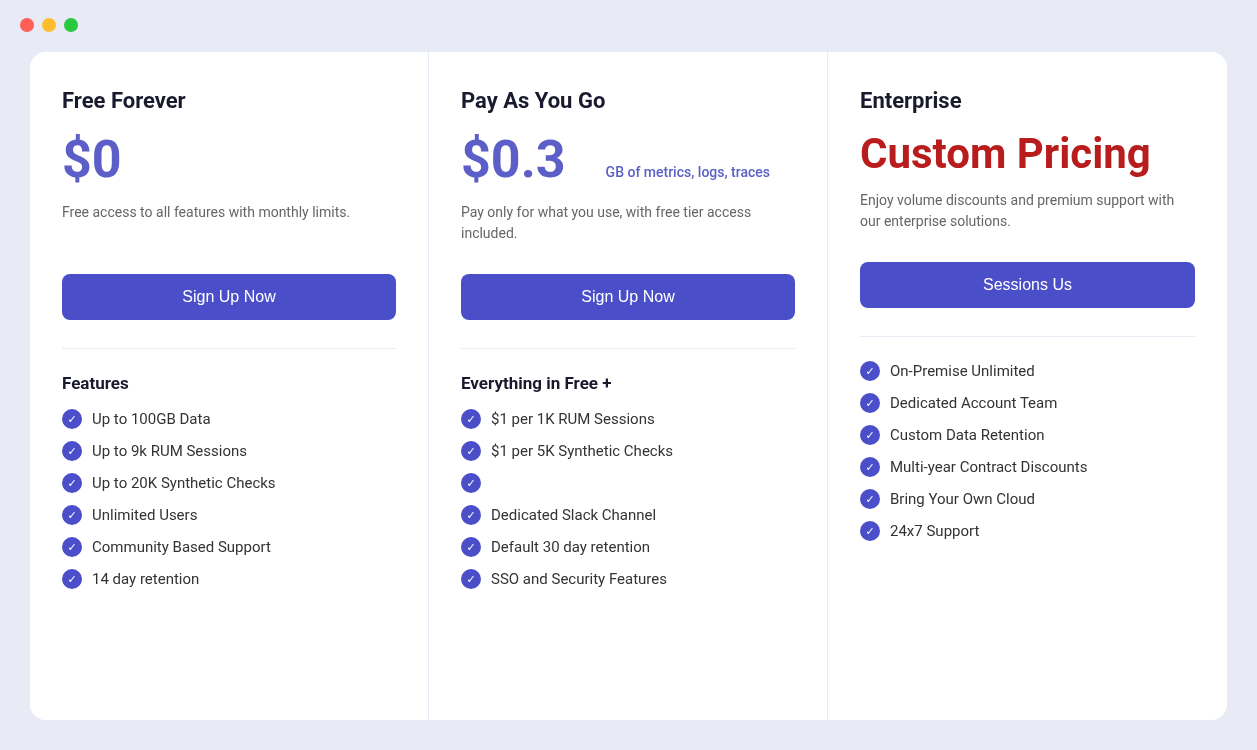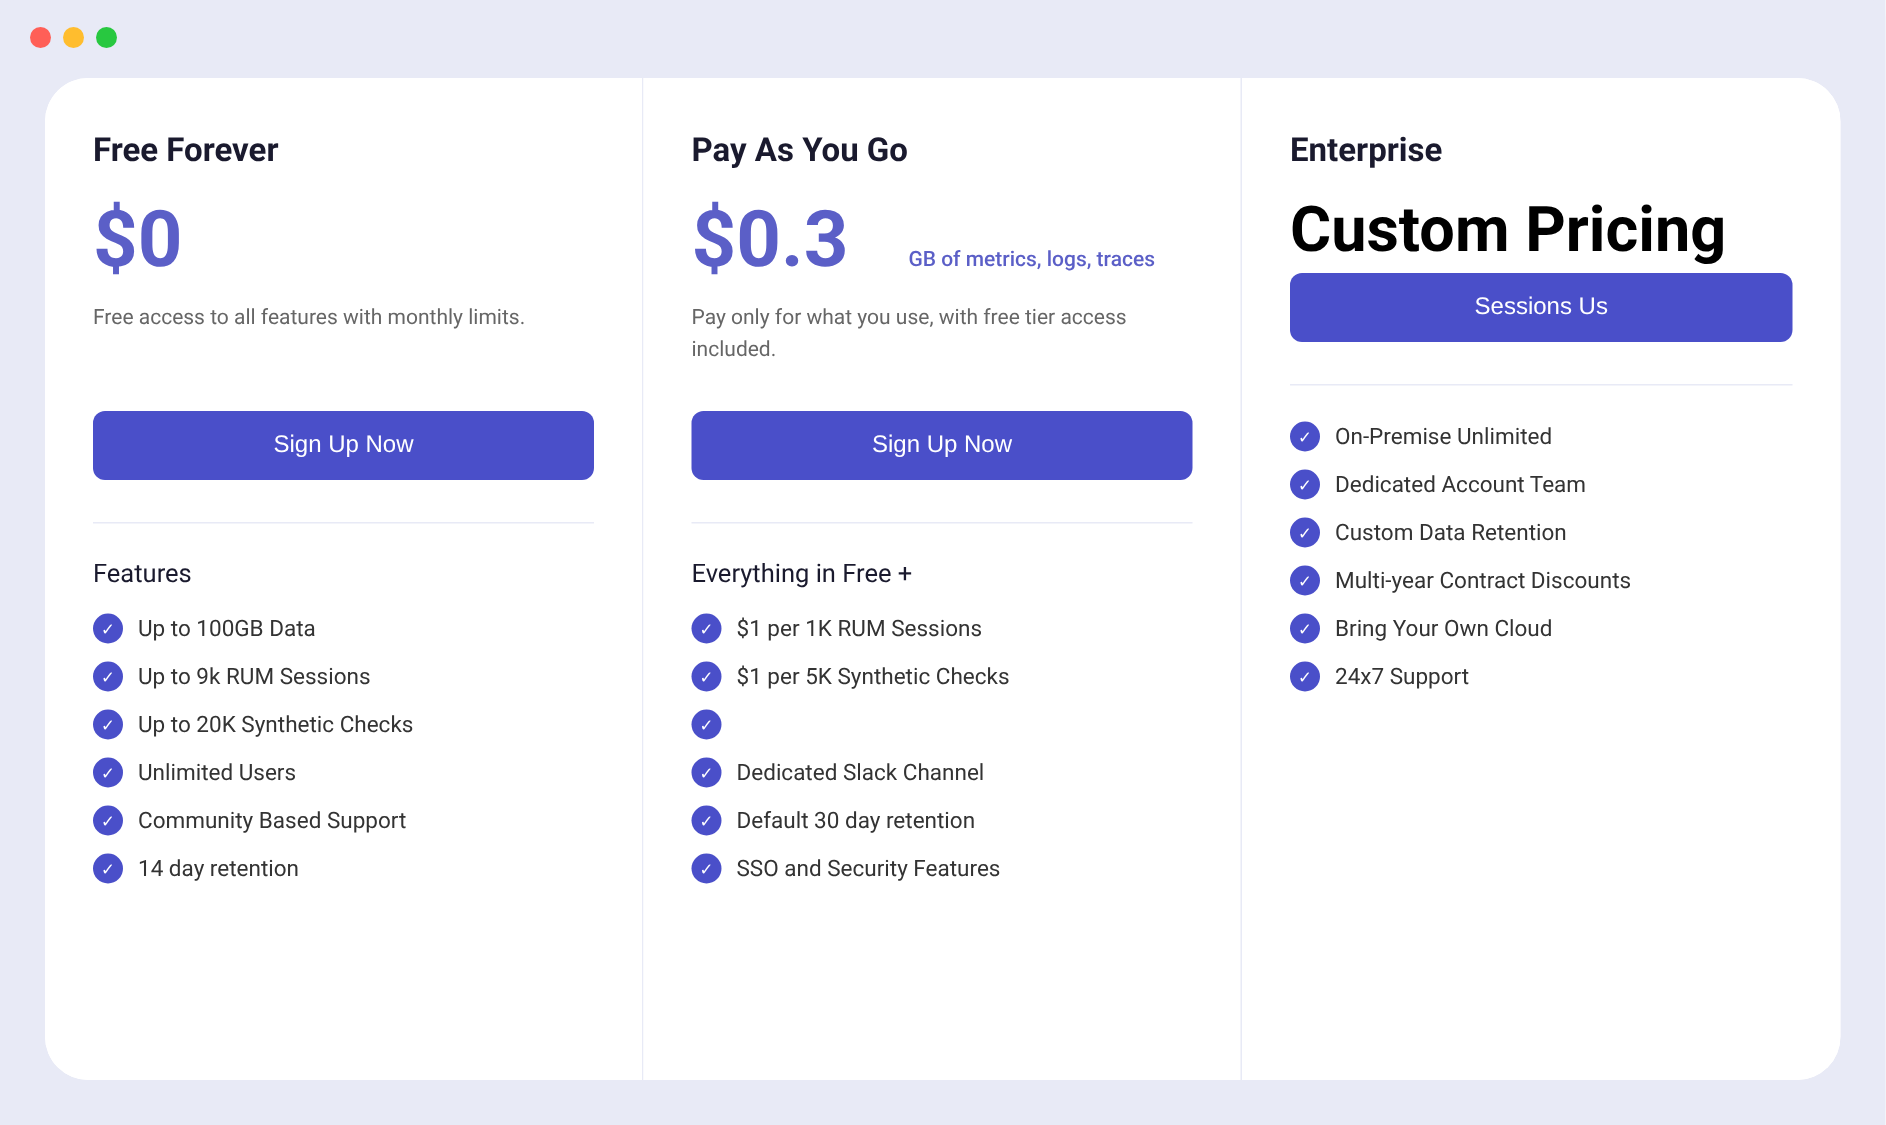--- a/index.html
+++ b/index.html
@@ -47,21 +47,21 @@
 
     .content-area {
       flex: 1;
       padding: 10px 30px 30px 30px;
       display: flex;
       align-items: stretch;
     }
 
     .pricing-container {
       background: #ffffff;
-      border-radius: 29px;
+      border-radius: 16px;
       width: 100%;
       display: grid;
       grid-template-columns: 1fr 1fr 1fr;
       gap: 0;
       padding: 0;
       overflow: hidden;
     }
 
     .plan-card {
       padding: 36px 32px 36px 32px;
@@ -95,21 +95,21 @@
     .plan-price-sub {
       font-size: 14px;
       font-weight: 500;
       color: #5b5fc7;
       padding-left: 32px;
     }
 
     .plan-price-enterprise {
       font-size: 42px;
       font-weight: 700;
-      color: #000000;
+      color: #b91c1c;
       margin-bottom: 4px;
     }
 
     .plan-description {
       font-size: 14px;
       color: #666;
       line-height: 1.5;
       margin-bottom: 24px;
       margin-top: 8px;
       min-height: 48px;
@@ -130,21 +130,21 @@
     }
 
     .divider {
       border: none;
       border-top: 1px solid #e8eaf6;
       margin-bottom: 24px;
     }
 
     .features-title {
       font-size: 17px;
-      font-weight: 400;
+      font-weight: 700;
       color: #1a1a2e;
       margin-bottom: 16px;
     }
 
     .feature-list {
       list-style: none;
       display: flex;
       flex-direction: column;
       gap: 12px;
     }
@@ -253,20 +253,21 @@
           <li class="feature-item">
             <span class="check-icon">✓</span>
             <span>SSO and Security Features</span>
           </li>
         </ul>
       </div>
 
       <div class="plan-card">
         <div class="plan-name">Enterprise</div>
         <div class="plan-price-enterprise">Custom Pricing</div>
+        <div class="plan-description">Enjoy volume discounts and premium support with our enterprise solutions.</div>
         <button class="plan-button">Sessions Us</button>
         <hr class="divider">
         <ul class="feature-list">
           <li class="feature-item">
             <span class="check-icon">✓</span>
             <span>On-Premise Unlimited</span>
           </li>
           <li class="feature-item">
             <span class="check-icon">✓</span>
             <span>Dedicated Account Team</span>

